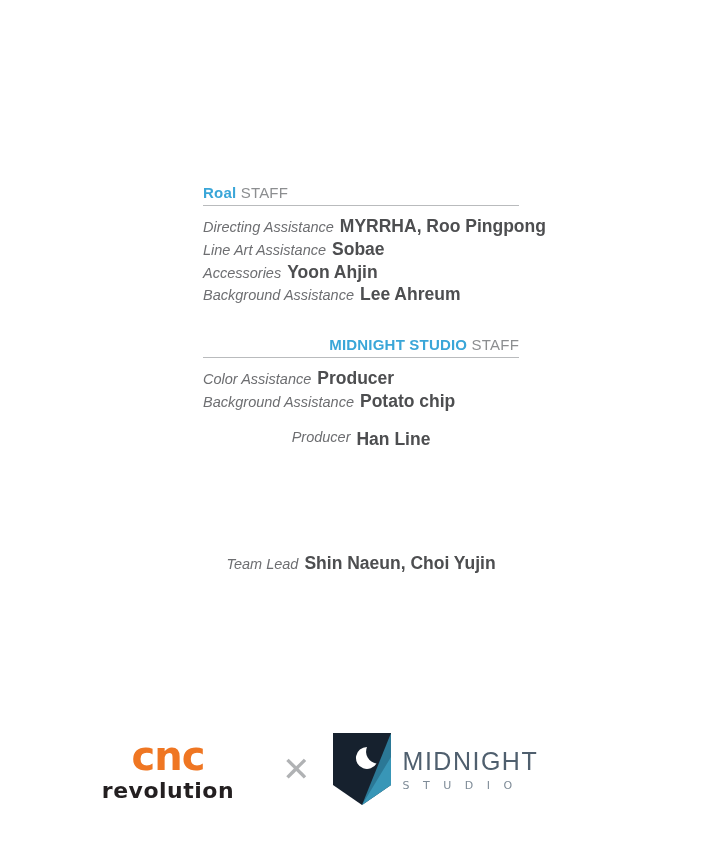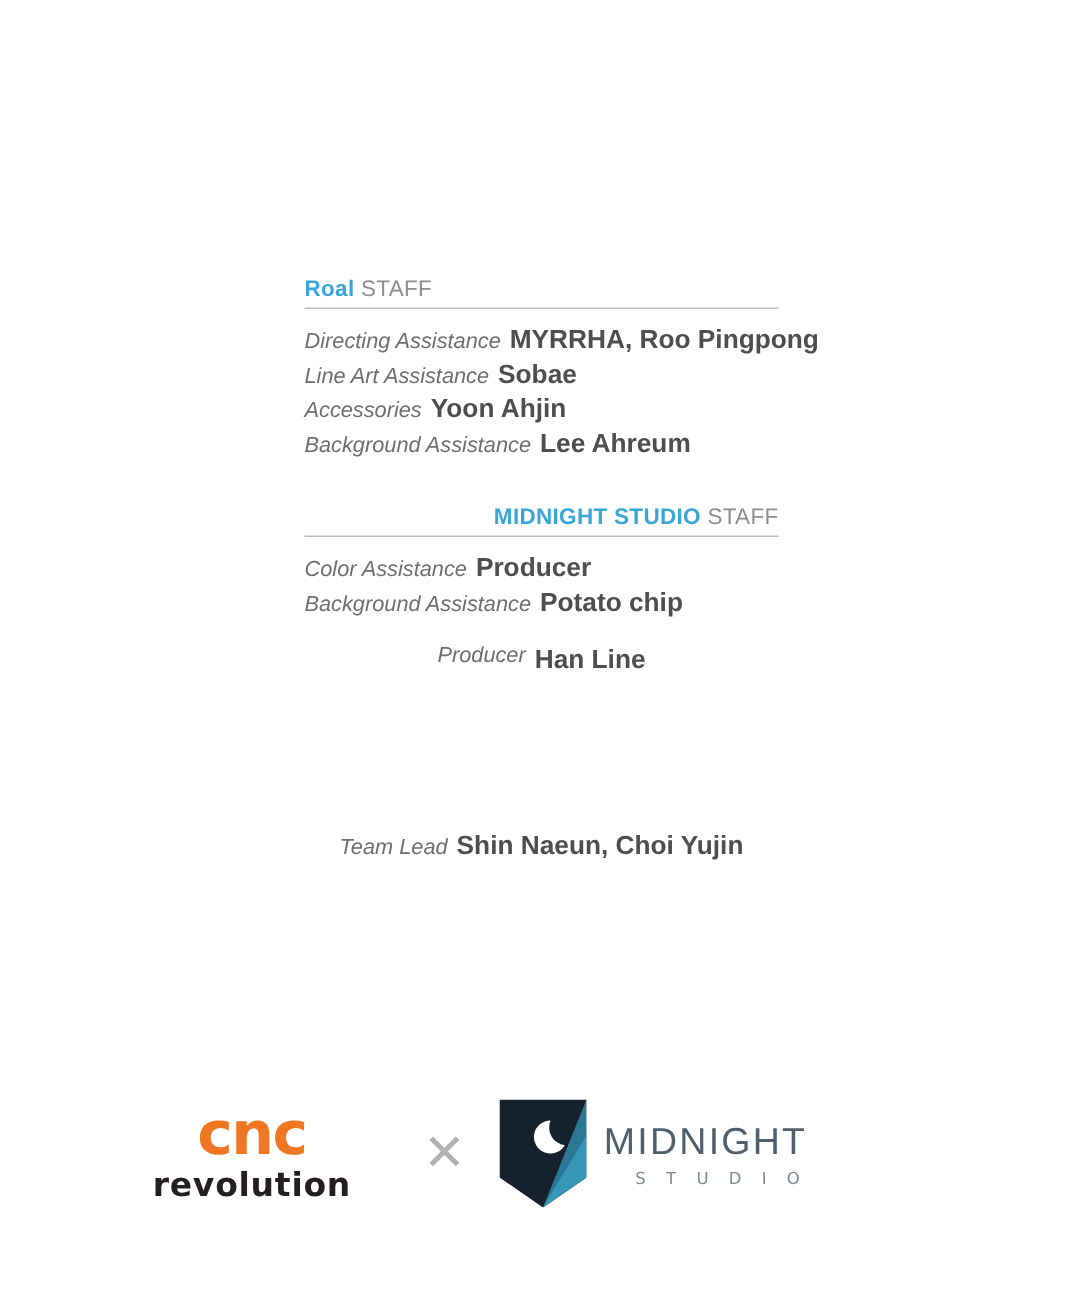--- a/index.html
+++ b/index.html
@@ -155,21 +155,20 @@
   .midnight-word {
     font-size: 25px;
     color: #4f5f6e;
     letter-spacing: 1.5px;
     font-family: Liberation Sans, sans-serif;
   }
   .midnight-sub {
     font-size: 11px;
     color: #7e8b97;
     letter-spacing: 5px;
-    text-align: right;
     margin-top: 3px;
     font-family: "DejaVu Sans", sans-serif;
   }
 </style>
 </head>
 <body>
 
 <div class="page">
 
   <div class="credits">

